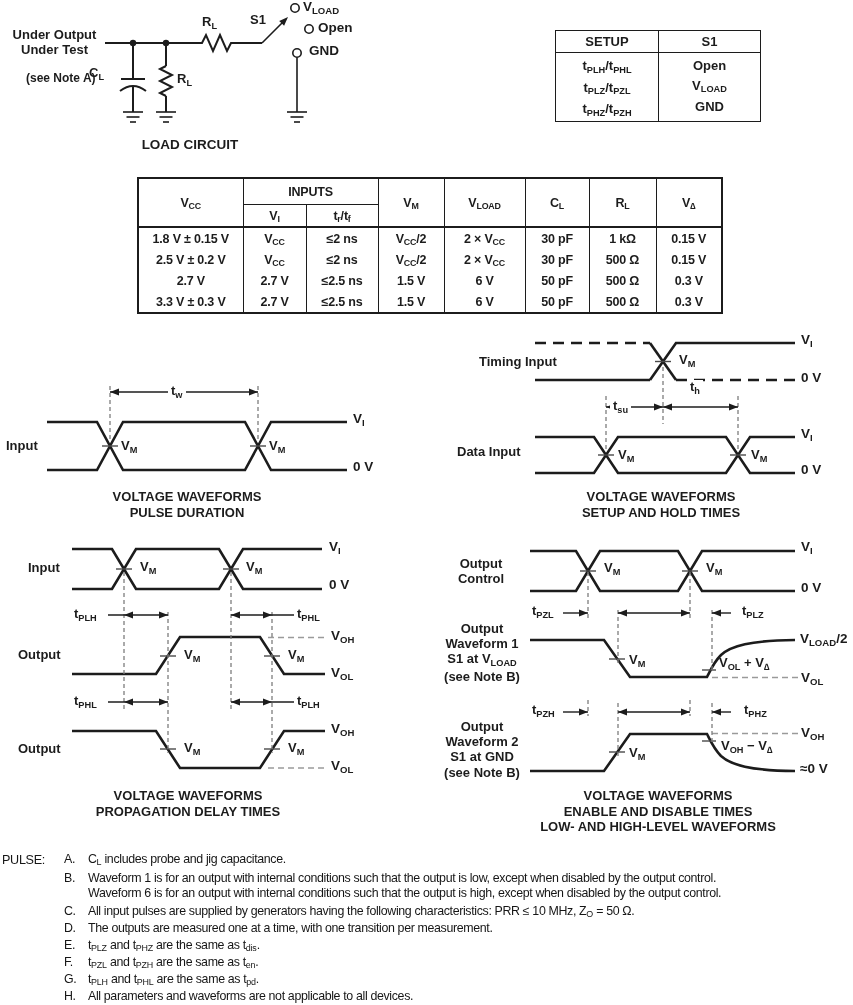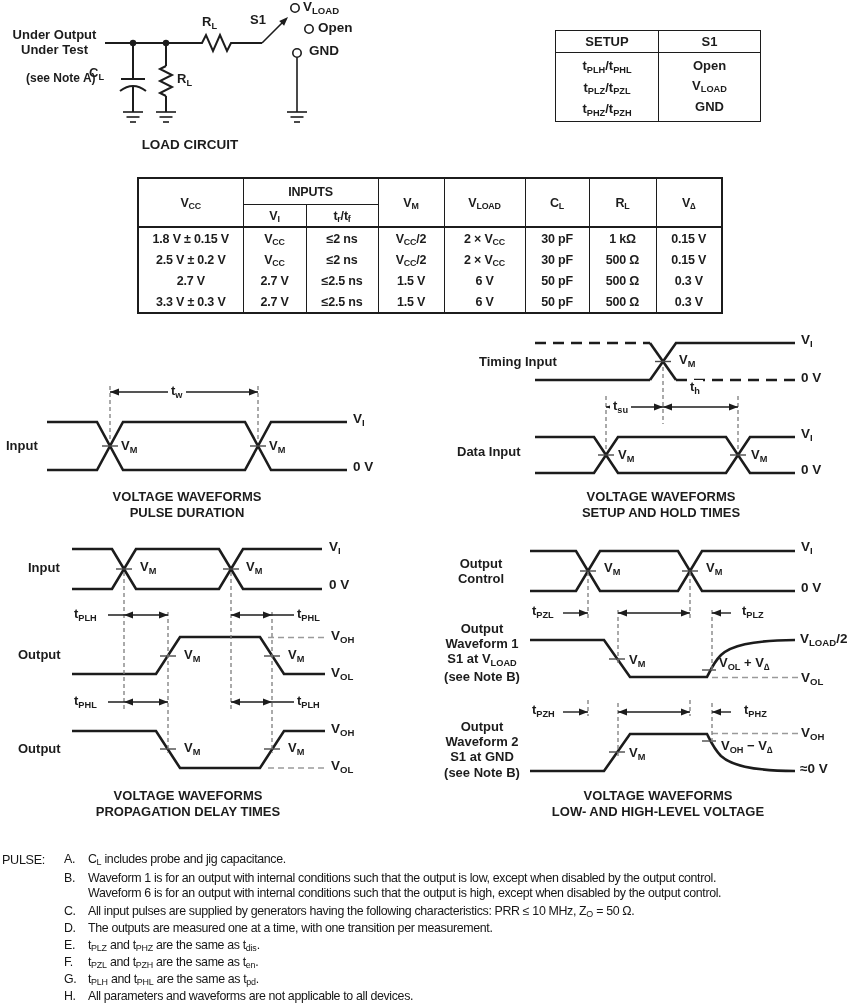--- a/index.html
+++ b/index.html
@@ -372,21 +372,22 @@
   <span class="lbl lvl" style="left:801px;top:540px;">V<sub>I</sub></span>
   <span class="lbl lvl" style="left:801px;top:581px;">0 V</span>
   <span class="lbl lvl" style="left:800px;top:632px;">V<sub>LOAD</sub>/2</span>
   <span class="lbl" style="left:719px;top:656px;">V<sub>OL</sub> + V<sub>∆</sub></span>
   <span class="lbl lvl" style="left:801px;top:671px;">V<sub>OL</sub></span>
   <span class="lbl lvl" style="left:801px;top:726px;">V<sub>OH</sub></span>
   <span class="lbl" style="left:721px;top:739px;">V<sub>OH</sub> − V<sub>∆</sub></span>
   <span class="lbl lvl" style="left:800px;top:762px;">≈0 V</span>
   <div class="lbl cap" style="left:533px;top:788px;width:250px;">
     <div>VOLTAGE WAVEFORMS</div>
-    <div>LOW- AND HIGH-LEVEL VOLTAGE</div>
+    <div>ENABLE AND DISABLE TIMES</div>
+    <div>LOW- AND HIGH-LEVEL WAVEFORMS</div>
   </div>
 
   <span id="notes-title" style="top:853px;">PULSE:</span>
   <div class="note-row" style="top:853px;left:0;width:853px;">
     <span class="note-letter">A.</span>
     <span class="note-text">C<sub>L</sub> includes probe and jig capacitance.</span>
   </div>
   <div class="note-row" style="top:872px;left:0;width:853px;">
     <span class="note-letter">B.</span>
     <span class="note-text">Waveform 1 is for an output with internal conditions such that the output is low, except when disabled by the output control.</span>

